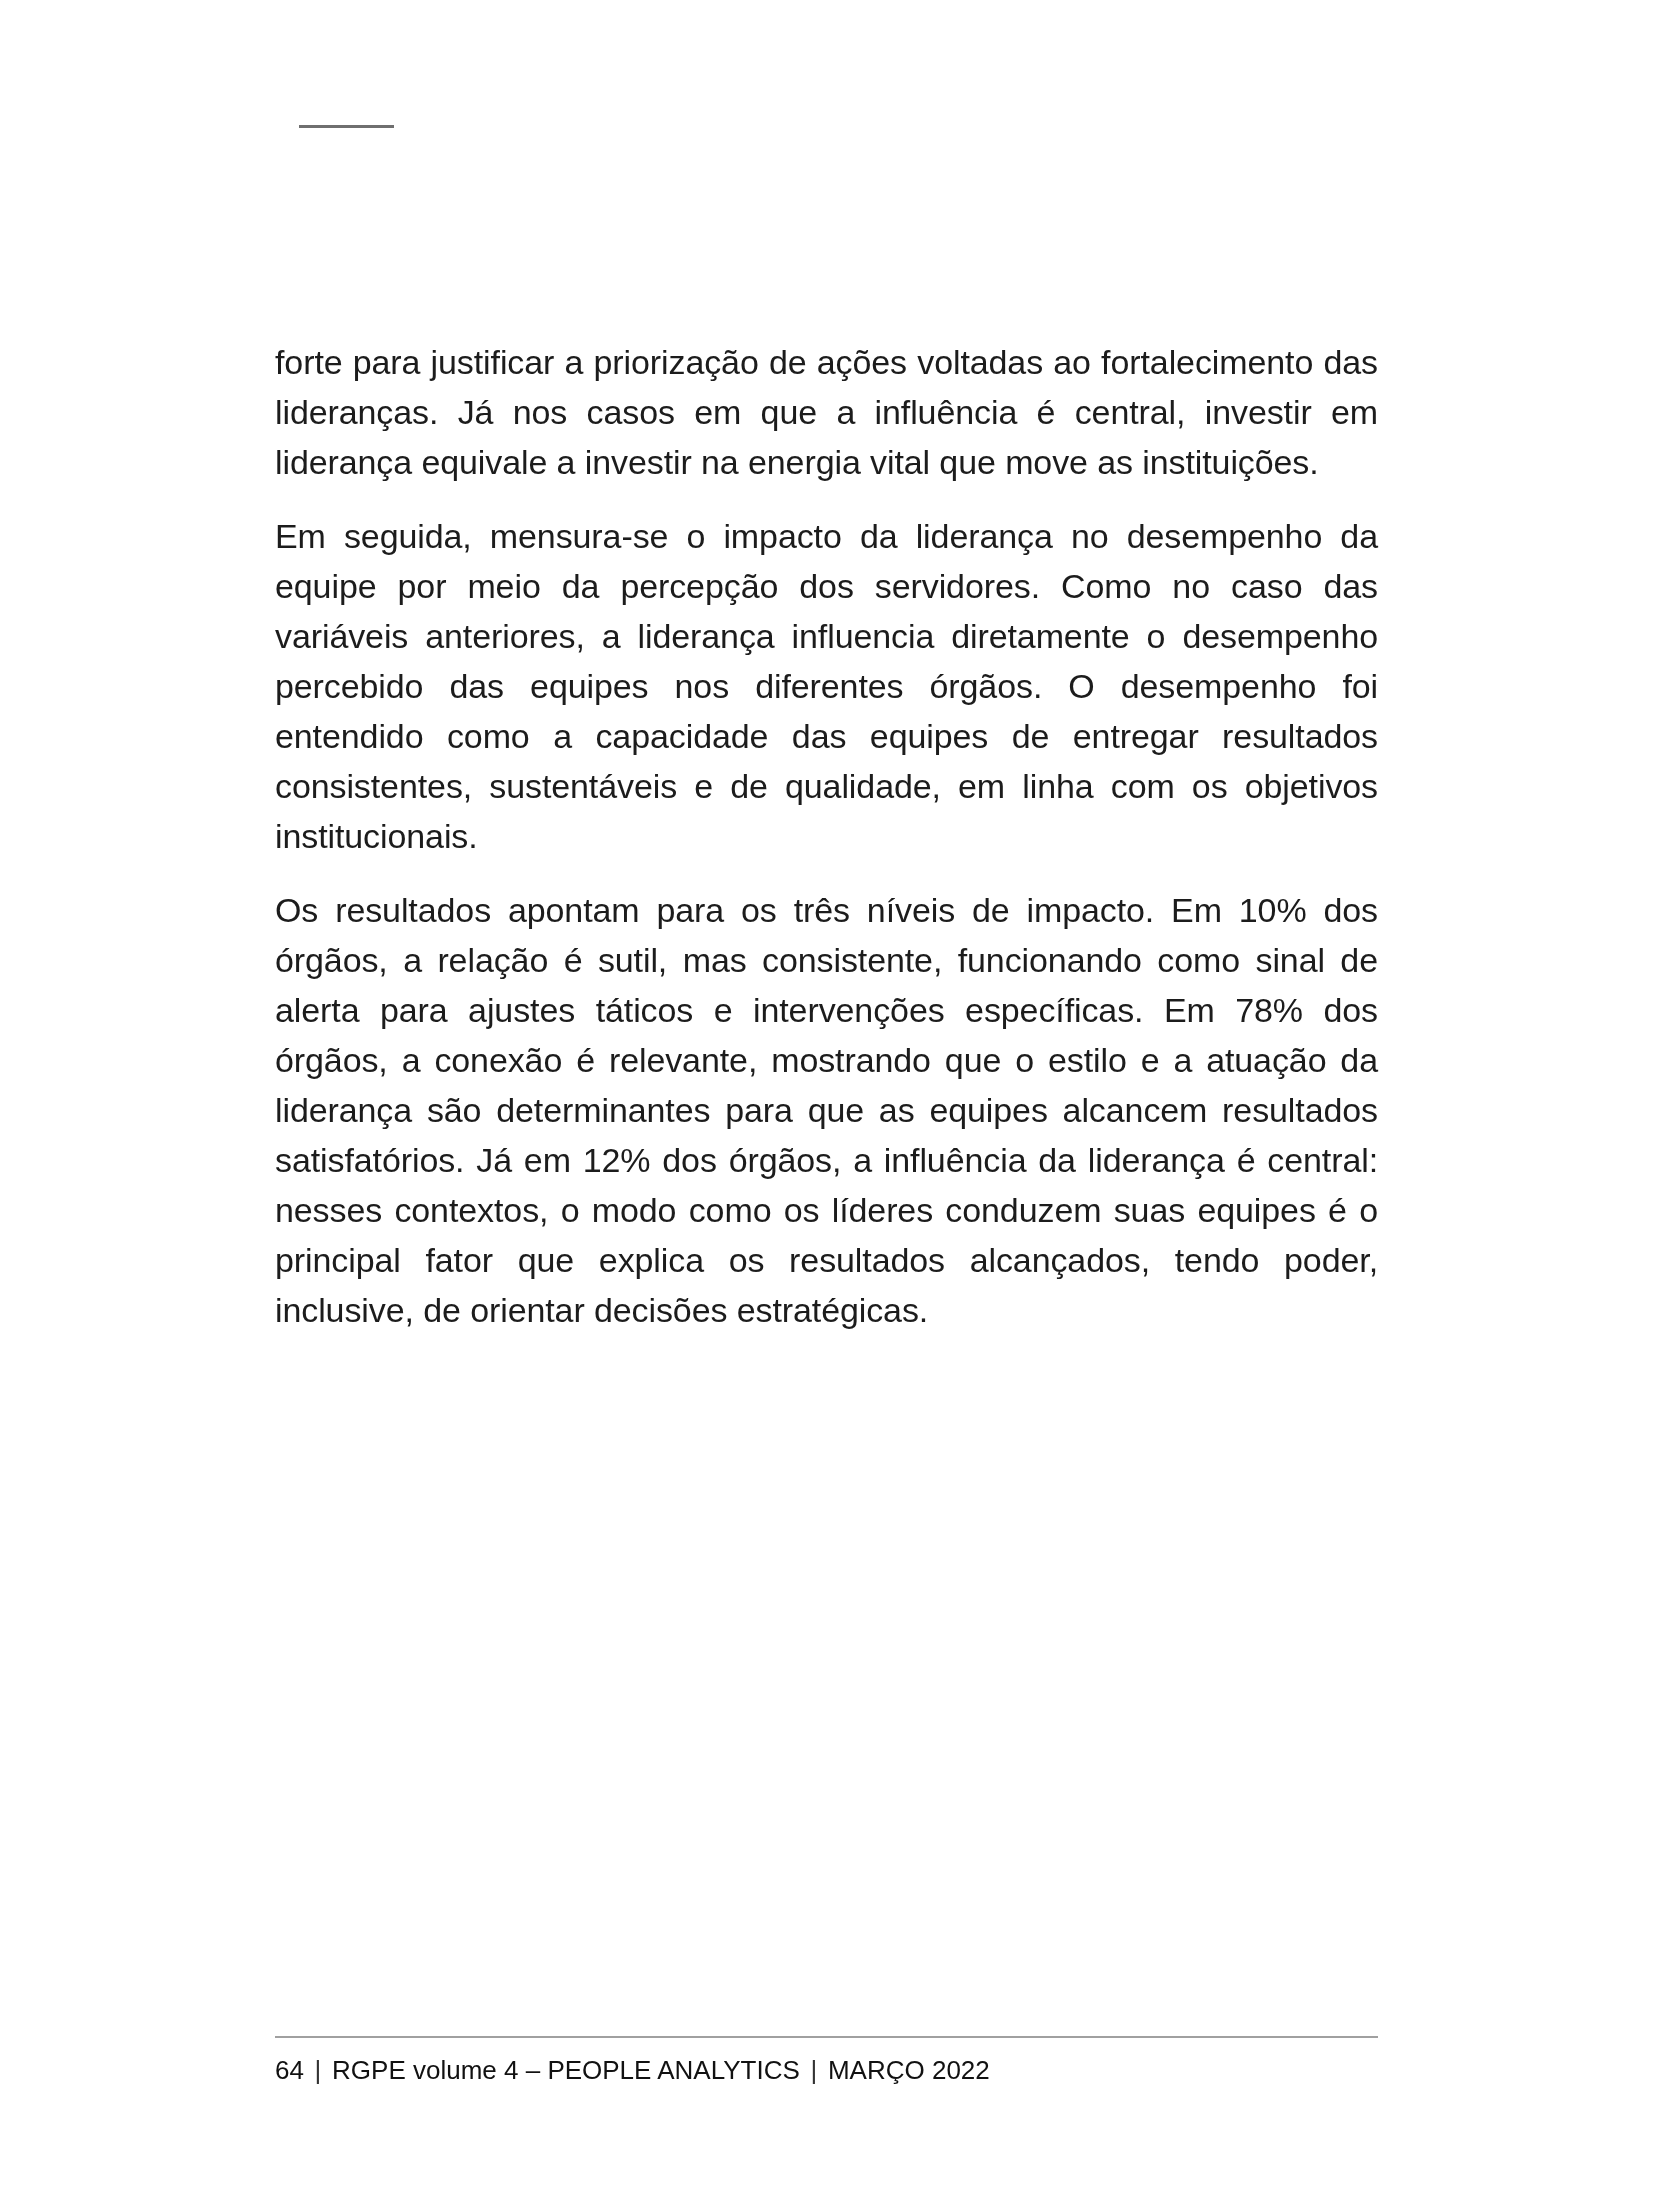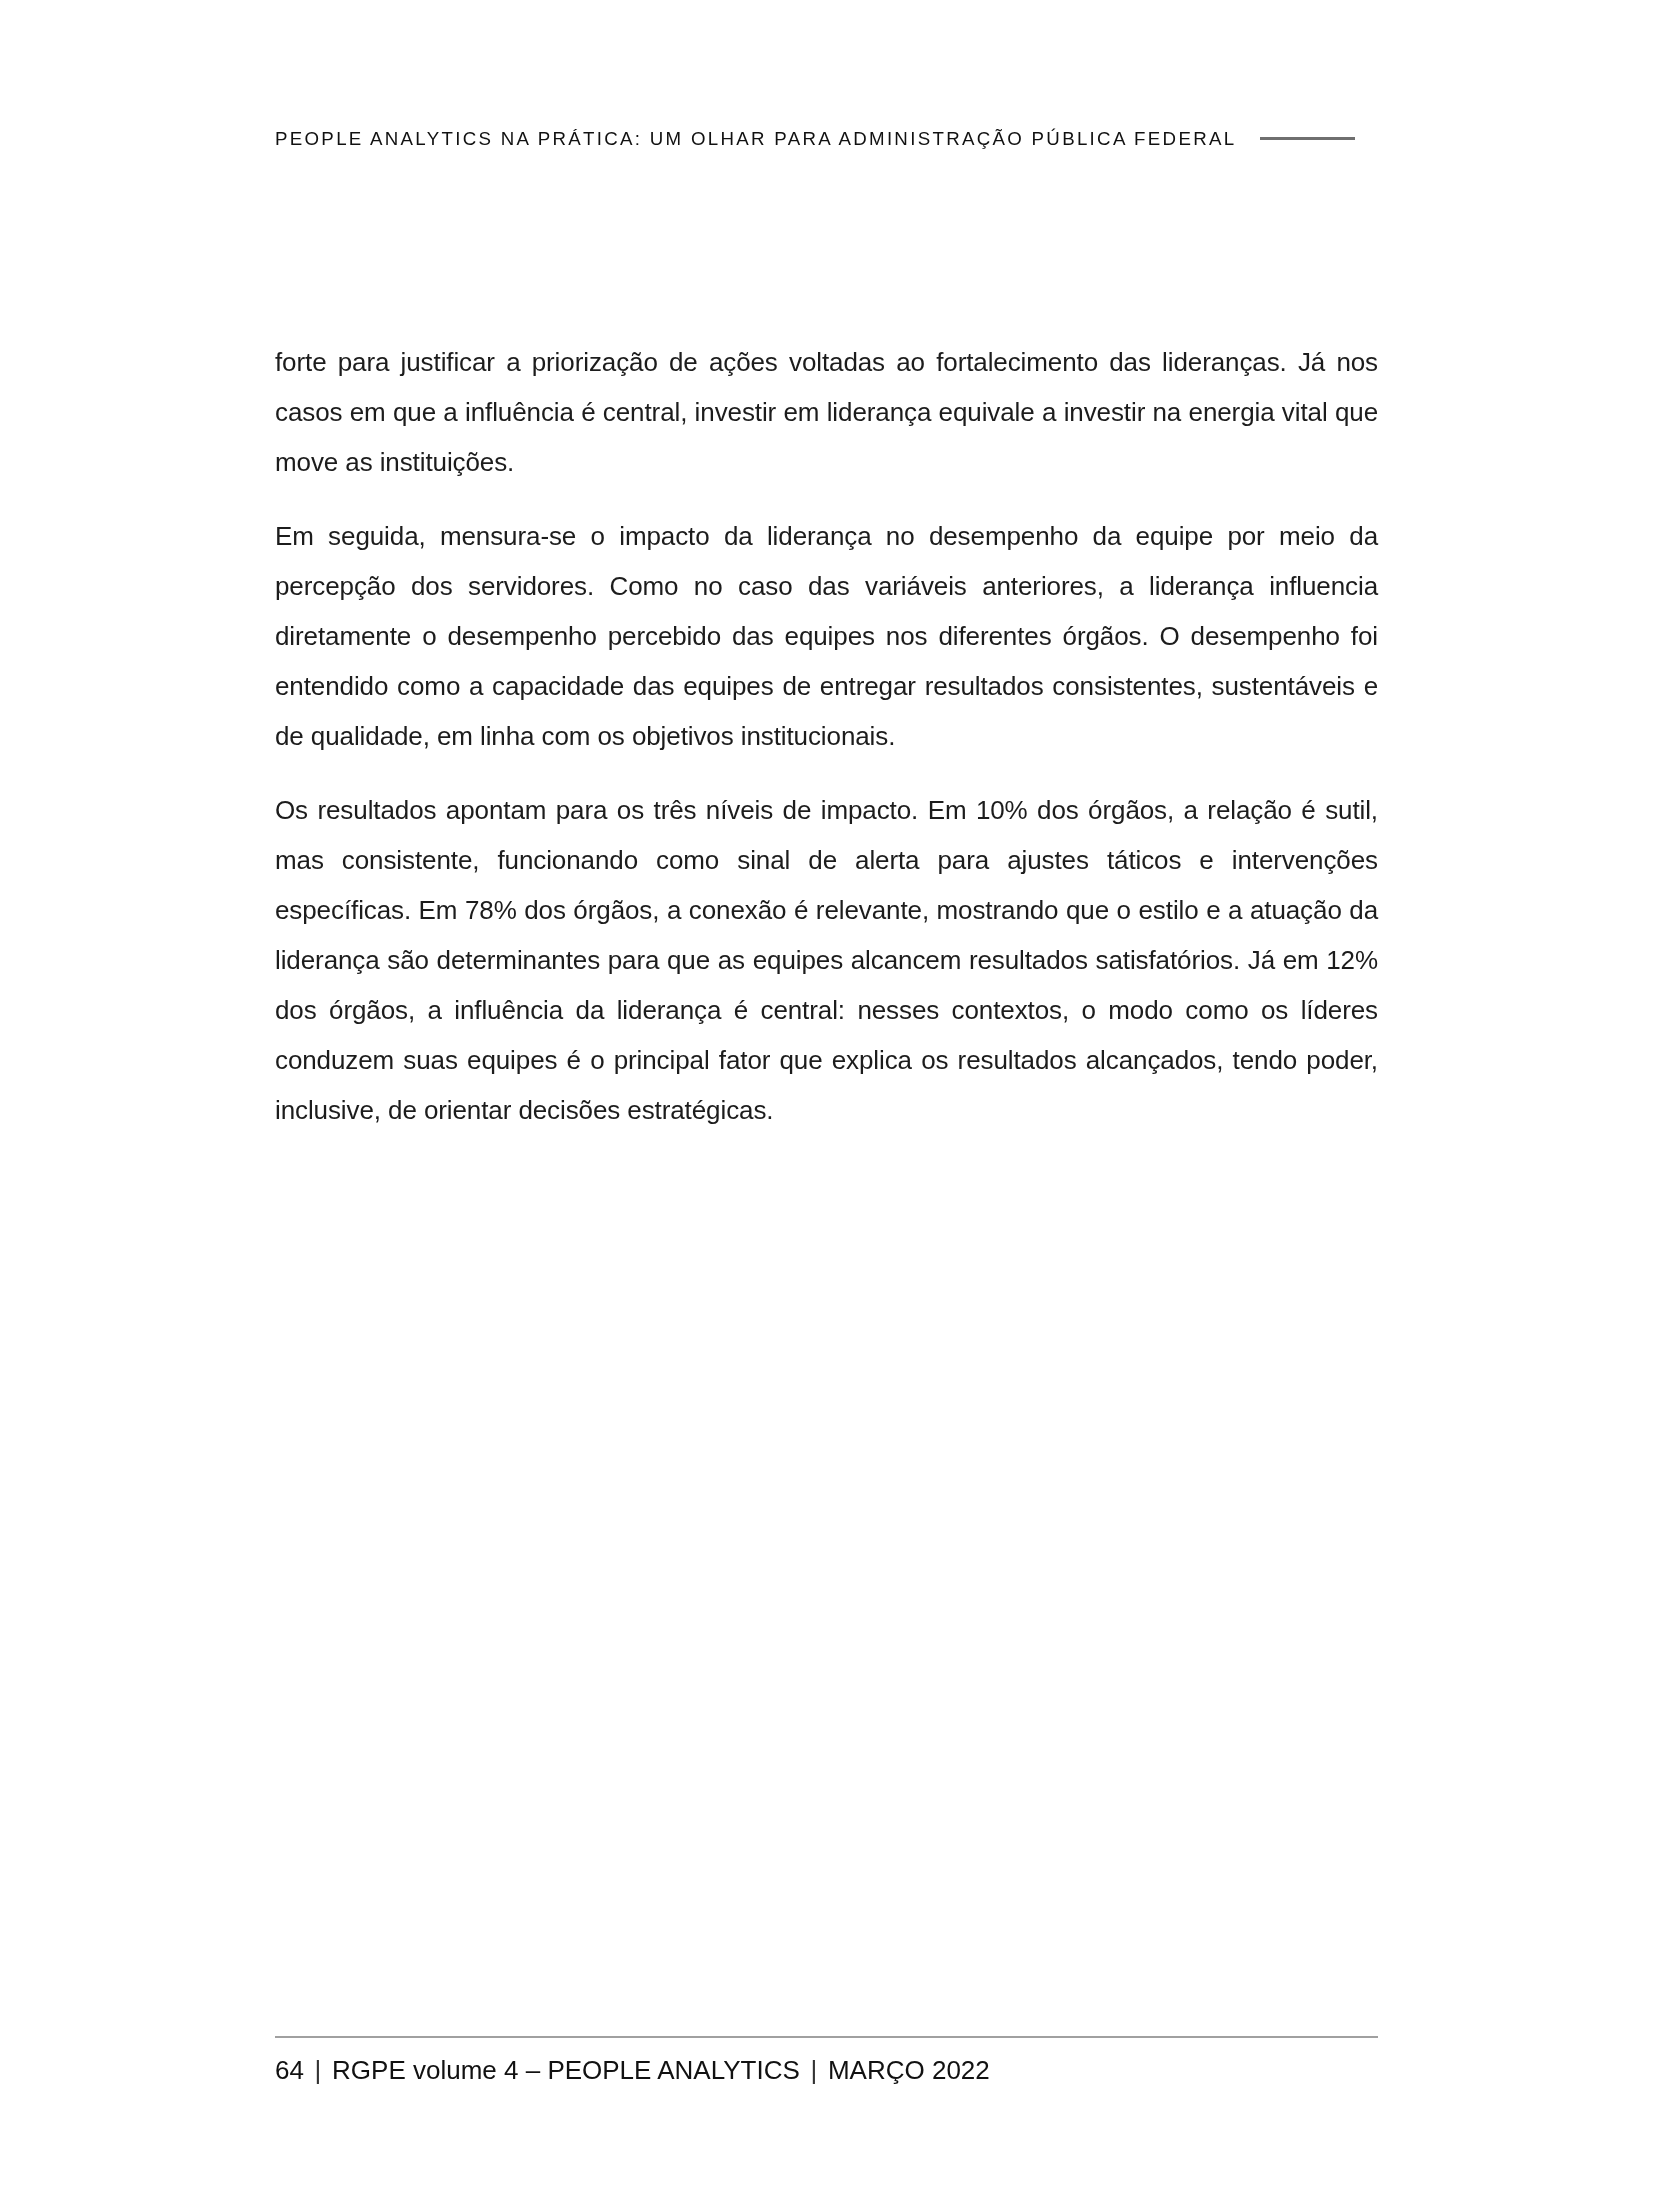--- a/index.html
+++ b/index.html
@@ -41,21 +41,21 @@
     margin-left: 24px;
     max-width: 95px;
     height: 2.7px;
     background: #6f6f6f;
   }
 
   
   .body-text {
     top: 337px;
     color: #1c1c1c;
-    font-size: 26px;
+    font-size: 34px;
     font-weight: 300;
     letter-spacing: -0.1px;
     line-height: 50px;
     text-align: justify;
   }
   .body-text p {
     margin: 0 0 24px 0;
     hyphens: auto;
   }
   .body-text p:last-child { margin-bottom: 0; }
@@ -81,21 +81,20 @@
     white-space: nowrap;
   }
   .page-footer .sep { color: #333333; }
 </style>
 </head>
 <body>
 
 <div class="page">
 
   <header class="content-col running-header" style="position:absolute;">
-    <span class="title">PEOPLE ANALYTICS NA PRÁTICA: UM OLHAR PARA ADMINISTRAÇÃO PÚBLICA FEDERAL</span>
     <span class="header-rule"></span>
   </header>
 
   <main class="content-col body-text" style="position:absolute;">
     <p>forte para justificar a priorização de ações voltadas ao fortalecimento das lideranças. Já nos casos em que a influência é central, investir em liderança equivale a investir na energia vital que move as instituições.</p>
     <p>Em seguida, mensura-se o impacto da liderança no desempenho da equipe por meio da percepção dos servidores. Como no caso das variáveis anteriores, a liderança influencia diretamente o desempenho percebido das equipes nos diferentes órgãos. O desempenho foi entendido como a capacidade das equipes de entregar resultados consistentes, sustentáveis e de qualidade, em linha com os objetivos institucionais.</p>
     <p>Os resultados apontam para os três níveis de impacto. Em 10% dos órgãos, a relação é sutil, mas consistente, funcionando como sinal de alerta para ajustes táticos e intervenções específicas. Em 78% dos órgãos, a conexão é relevante, mostrando que o estilo e a atuação da liderança são determinantes para que as equipes alcancem resultados satisfatórios. Já em 12% dos órgãos, a influência da liderança é central: nesses contextos, o modo como os líderes conduzem suas equipes é o principal fator que explica os resultados alcançados, tendo poder, inclusive, de orientar decisões estratégicas.</p>
   </main>
 
   <div class="footer-rule"></div>

